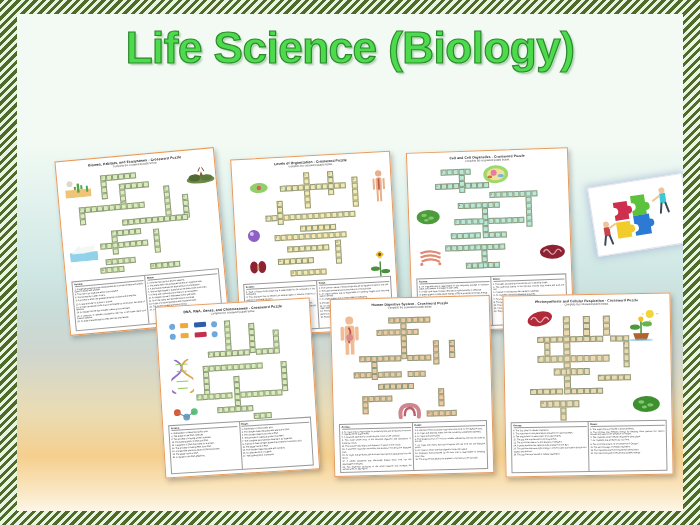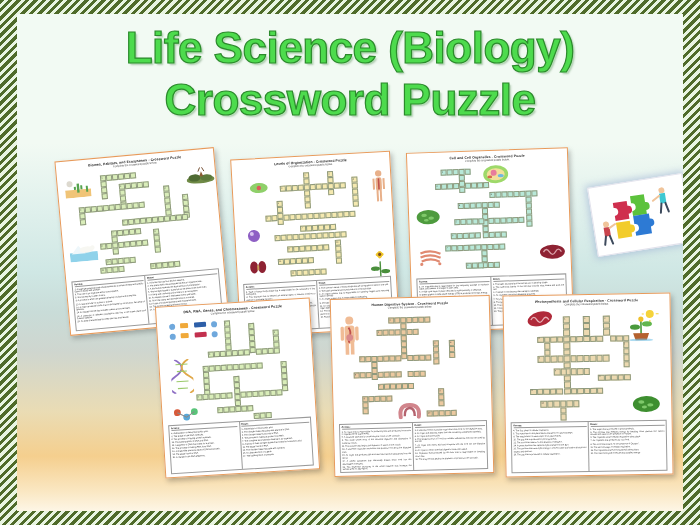--- a/index.html
+++ b/index.html
@@ -111,21 +111,20 @@
   }
 </style>
 </head>
 <body>
 
 <div id="poster">
   <div id="canvas">
 
     <div id="title-block">
       <div class="title-line">Life Science (Biology)</div>
-      <div class="title-line">Crossword Puzzle</div>
     </div>
 
     <div class="sheet" id="sheet-biomes" style="left:45px; top:140px; width:160px; height:175px; transform:rotate(-5.2deg);">
       <div class="sheet-title">Biomes, Habitats, and Ecosystems - Crossword Puzzle</div>
       <div class="sheet-sub">Complete the crossword puzzle below.</div>
       <div class="grid-area" style="height:108px;">
 
         <svg class="art" style="left:2px; top:6px;" width="26" height="18" viewBox="0 0 26 18">
           <rect x="0" y="10" width="26" height="8" fill="#f0c477"></rect>
             <circle cx="5" cy="4" r="3" fill="#ddd9cf"></circle>

